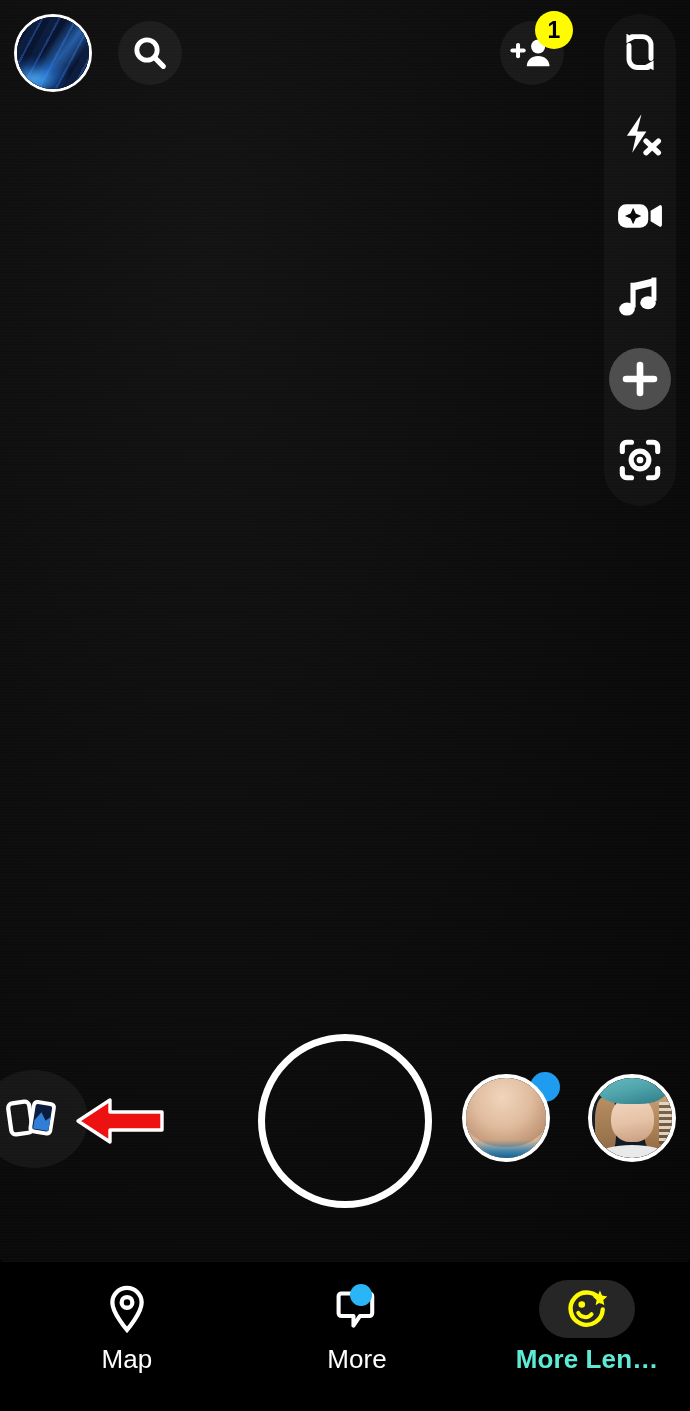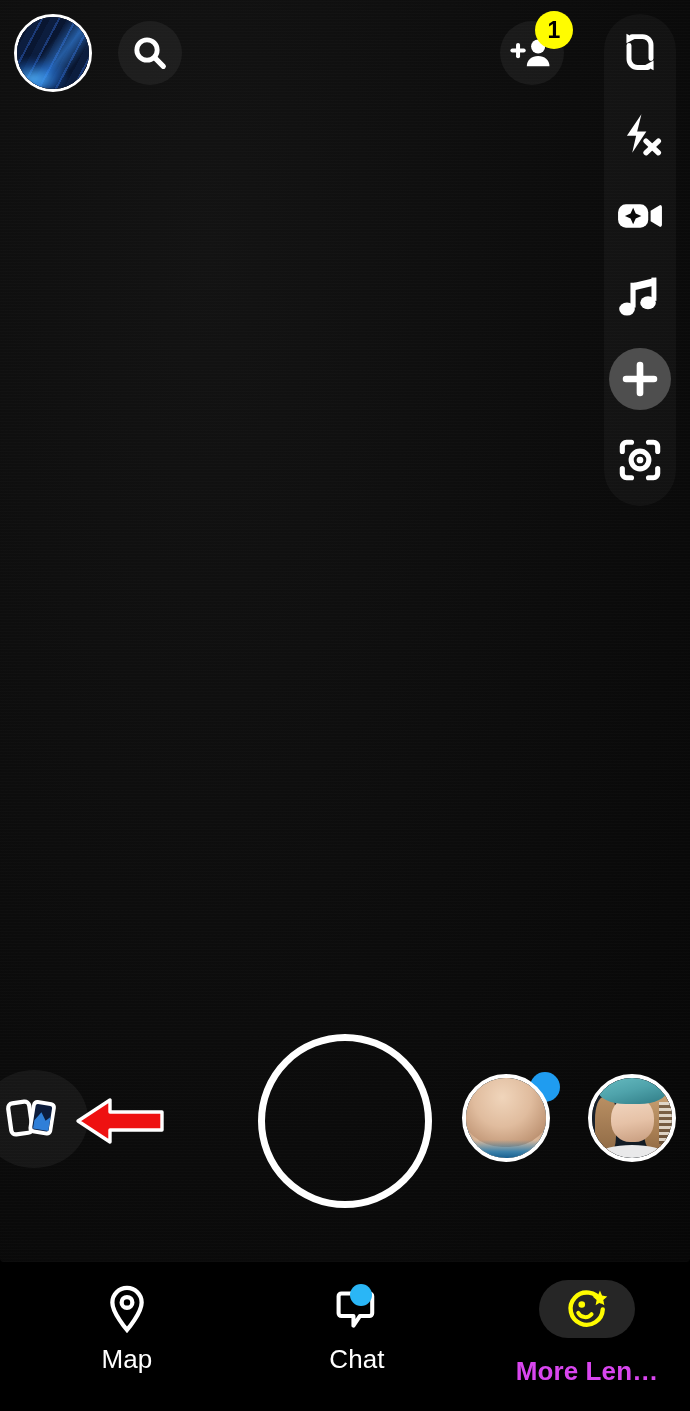--- a/index.html
+++ b/index.html
@@ -224,21 +224,21 @@
   .nav-icon-wrap.pill {
     width:96px; border-radius:29px;
     background:#262626;
   }
   .nav-label {
     font-size:26px;
     color:#fff;
     letter-spacing:.1px;
     white-space:nowrap;
   }
-  .nav-item.active .nav-label { color:#d946ef; font-weight:bold;margin-top:12px; }
+  .nav-item.active .nav-label { color:#5eead4; font-weight:bold; }
   .nav-dot {
     position:absolute; right:8px; top:4px;
     width:22px; height:22px; border-radius:50%;
     background:#2ab6f6;
   }
 </style>
 </head>
 <body>
 
 <div id="app">
@@ -372,21 +372,21 @@
       <div class="nav-label">Map</div>
     </div>
 
     <div class="nav-item">
       <div class="nav-icon-wrap">
         <svg width="46" height="46" viewBox="0 0 26 26">
           <path d="M4.2 4.2 H20.0 a1.6 1.6 0 0 1 1.6 1.6 V15.4 a1.6 1.6 0 0 1-1.6 1.6 H14.6 L11.0 22.4 V17.0 H4.2 a1.6 1.6 0 0 1-1.6-1.6 V5.8 A1.6 1.6 0 0 1 4.2 4.2 z" fill="none" stroke="#fff" stroke-width="2.3" stroke-linejoin="round"></path>
         </svg>
         <div class="nav-dot"></div>
       </div>
-      <div class="nav-label">Chat</div>
+      <div class="nav-label">More</div>
     </div>
 
     <div class="nav-item active">
       <div class="nav-icon-wrap pill">
         <svg width="42" height="42" viewBox="0 0 24 24">
           <path d="M20.0 7.6 A9.2 9.2 0 1 0 21.0 12.2" fill="none" stroke="#fffc00" stroke-width="2.5" stroke-linecap="round"></path>
           <circle cx="9.0" cy="9.4" r="1.9" fill="#fffc00"></circle>
           <path d="M7.0 14.2 a4.6 4.6 0 0 0 7.6 0.8" fill="none" stroke="#fffc00" stroke-width="2.3" stroke-linecap="round"></path>
           <path d="M19.4 1.4 L20.6 4.3 L23.6 4.9 L21.3 6.9 L21.9 9.9 L19.4 8.3 L16.9 9.9 L17.5 6.9 L15.2 4.9 L18.2 4.3 z" fill="#fffc00"></path>
         </svg>

